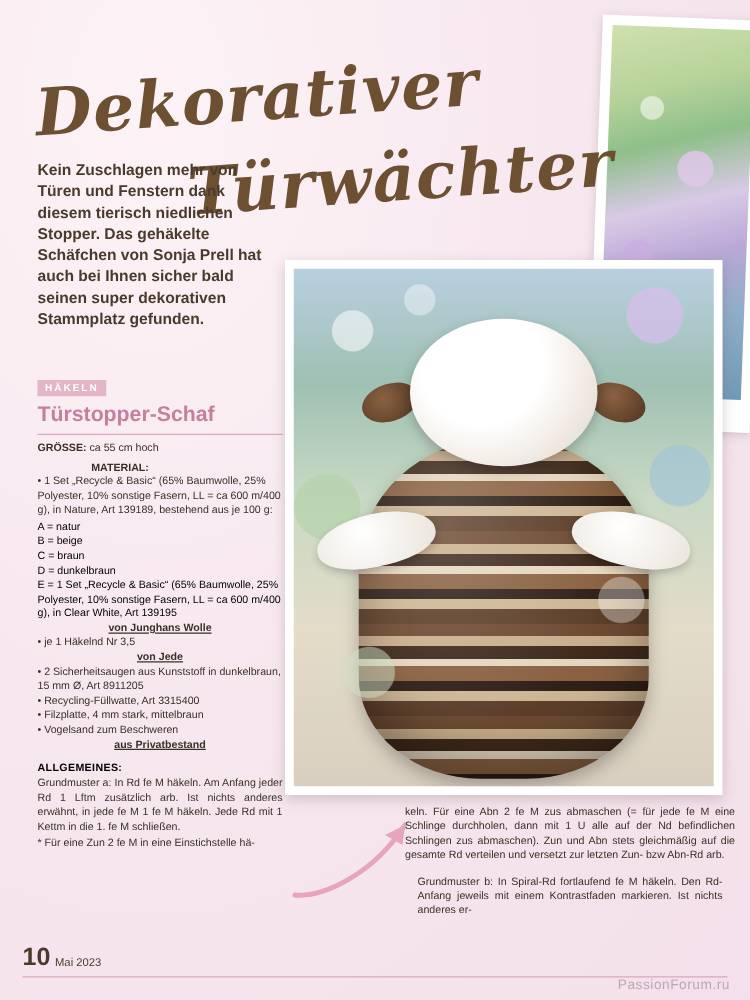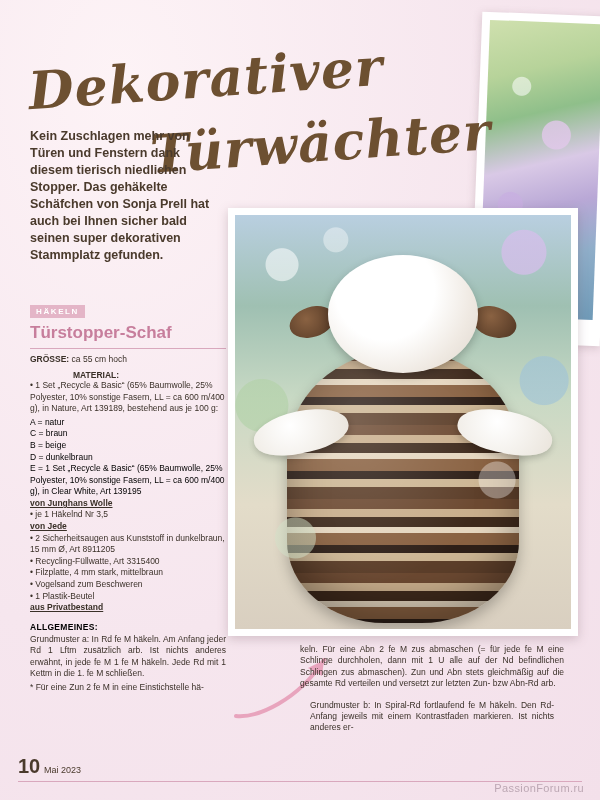--- a/index.html
+++ b/index.html
@@ -62,21 +62,21 @@
   .kat-badge {
     display:inline-block; background:#e4b5c7; color:#ffffff;
     font-size:8px; font-weight:700; letter-spacing:1.6px;
     padding:2px 6px 2px 6px; margin-bottom:4px;
   }
   .proj-title {
     font-size:17px; font-weight:700; color:#c77e9c; margin:1px 0 5px 0;
     font-family:"Liberation Sans", sans-serif;
   }
   .rule { height:1px; background:#d9a8bd; margin:3px 0 5px 0; }
-  .tiny { font-size:8.5px; line-height:11.5px; color:#3a3028; }
+  .tiny { font-size:8.5px; line-height:11.5px; color:#3a3028;text-align:center; }
   .sec-head { font-size:8.5px; font-weight:700; color:#3a3028; margin-top:6px;padding-left:43px; }
   .groesse { font-size:8.5px; color:#3a3028; margin-bottom:2px;}
   .groesse b { font-weight:700; }
   .mat-list { margin:0; padding:0; list-style:none; }
   .mat-list li { font-size:8.5px; line-height:11.6px; color:#3a3028; }
   .u { text-decoration:underline; font-weight:700; }
   .letters { margin-top:2px; }
   .letters div { font-size:8.5px; line-height:11.6px; }
   .allg { margin-top:8px; }
   .allg .h { font-size:8.5px; font-weight:700; letter-spacing:.3px; }
@@ -134,21 +134,21 @@
   .ear.r { right:54px; transform:rotate(18deg); }
   .wing{
     position:absolute; width:96px; height:42px; border-radius:50% 50% 45% 45%;
     background:radial-gradient(circle at 40% 30%, #ffffff, #e9e3da);
     box-shadow:0 3px 7px rgba(0,0,0,.2);
   }
   .wing.l { left:18px; top:196px; transform:rotate(-12deg); }
   .wing.r { right:18px; top:196px; transform:rotate(12deg); }
   
   .right-col {
-    position:absolute; left:300px; top:644px; width:264px;
+    position:absolute; left:324px; top:644px; width:264px;
     font-size:8.5px; line-height:11.4px; color:#3a3028; text-align:justify;
   }
   
   .arrow-svg { position:absolute; left:228px; top:630px; width:110px; height:90px; }
   
   .pagenum {
     position:absolute; left:18px; bottom:22px;
     font-size:20px; font-weight:700; color:#4a3a2c;
     font-family:"Liberation Sans", sans-serif;
   }
@@ -182,38 +182,37 @@
       <b>GRÖSSE:</b>
       <span>ca 55 cm hoch</span>
     </div>
 
     <div class="sec-head">MATERIAL:</div>
     <ul class="mat-list">
       <li>• 1 Set „Recycle &amp; Basic“ (65% Baumwolle, 25% Polyester, 10% sonstige Fasern, LL = ca 600 m/400 g), in Nature, Art 139189, bestehend aus je 100 g:</li>
     </ul>
     <div class="letters">
       <div>A = natur</div>
+      <div>B = beige</div>
       <div>C = braun</div>
-      <div>B = beige</div>
       <div>D = dunkelbraun</div>
       <div>E = 1 Set „Recycle &amp; Basic“ (65% Baumwolle, 25% Polyester, 10% sonstige Fasern, LL = ca 600 m/400 g), in Clear White, Art 139195</div>
     </div>
     <div class="tiny u">von Junghans Wolle</div>
     <ul class="mat-list">
       <li>• je 1 Häkelnd Nr 3,5</li>
     </ul>
     <div class="tiny u">von Jede</div>
     <ul class="mat-list">
       <li>• 2 Sicherheitsaugen aus Kunststoff in dunkelbraun, 15 mm Ø, Art 8911205</li>
       <li>• Recycling-Füllwatte, Art 3315400</li>
     </ul>
     <ul class="mat-list">
       <li>• Filzplatte, 4 mm stark, mittelbraun</li>
       <li>• Vogelsand zum Beschweren</li>
-      <li>• 1 Plastik-Beutel</li>
     </ul>
     <div class="tiny u">aus Privatbestand</div>
 
     <div class="allg">
       <div class="h">ALLGEMEINES:</div>
       <p>Grundmuster a: In Rd fe M häkeln. Am Anfang jeder Rd 1 Lftm zusätzlich arb. Ist nichts anderes erwähnt, in jede fe M 1 fe M häkeln. Jede Rd mit 1 Kettm in die 1. fe M schließen.</p>
       <p>* Für eine Zun 2 fe M in eine Einstichstelle hä-</p>
     </div>
   </div>
 

